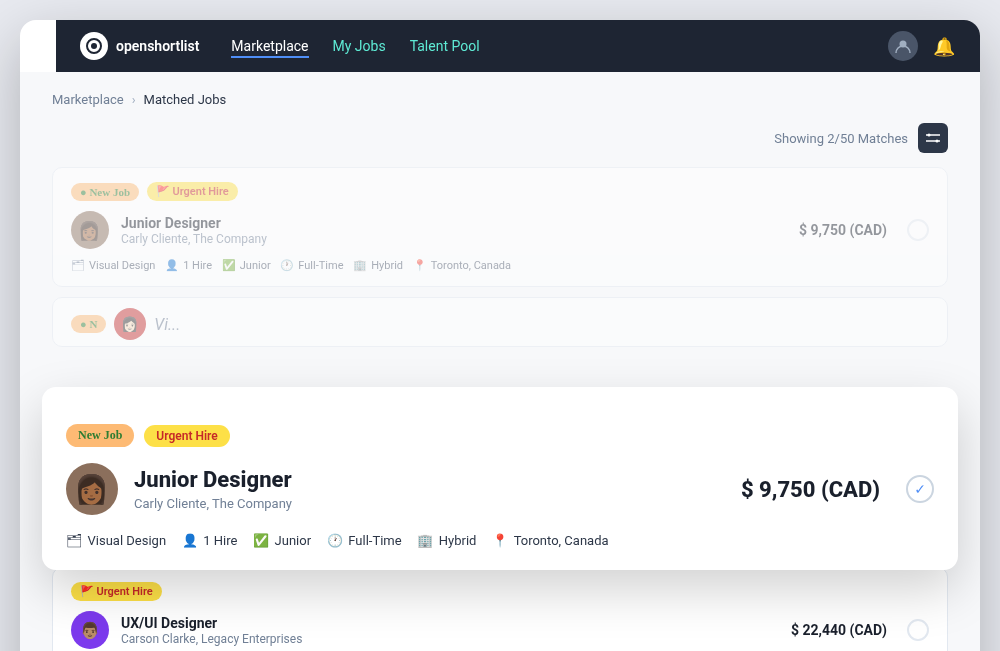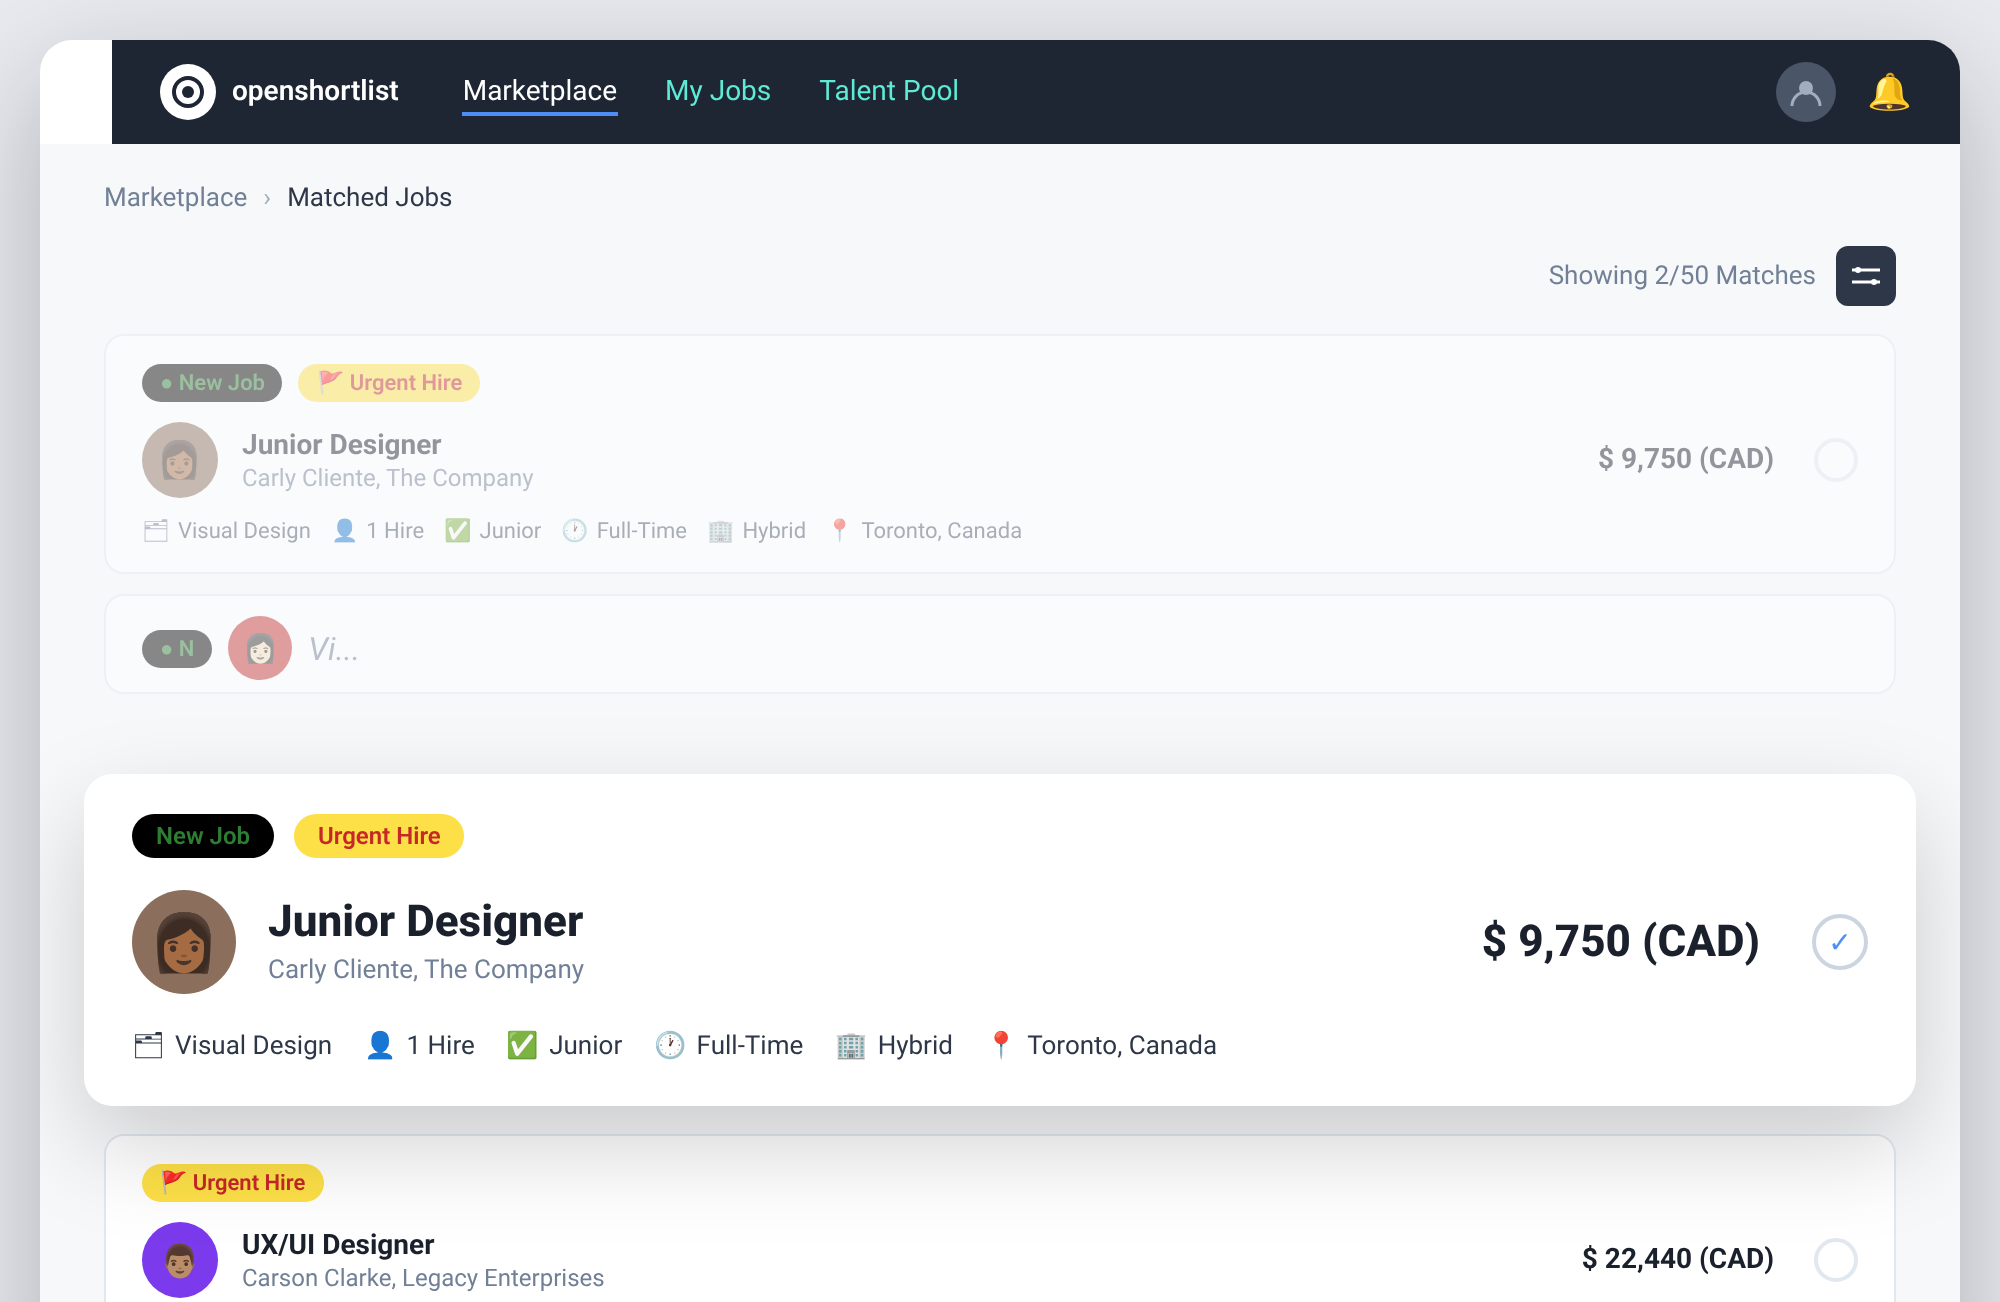--- a/index.html
+++ b/index.html
@@ -165,22 +165,23 @@
     .badge {
       display: inline-flex;
       align-items: center;
       gap: 4px;
       border-radius: 20px;
       font-size: 11px;
       font-weight: 600;
       padding: 3px 9px;
     }
     .badge-new {
-      background: #000000;
+      background: #fdba74;
       color: #2e7d32;
+      font-family: Liberation Serif, serif;
     }
     .badge-urgent {
       background: #fde047;
       color: #c62828;
     }
 
     .job-card-body {
       display: flex;
       align-items: center;
       gap: 12px;
@@ -256,21 +257,21 @@
 
     
     .expanded-overlay {
       position: absolute;
       top: 220px;
       left: -10px;
       right: -10px;
       background: #fff;
       border-radius: 14px;
       box-shadow: 0 20px 50px rgba(0,0,0,0.18);
-      padding: 20px 24px 22px;
+      padding: 37px 24px 22px;
       z-index: 10;
     }
 
     .expanded-header {
       display: flex;
       align-items: center;
       gap: 10px;
       margin-bottom: 16px;
     }
     .expanded-body {

